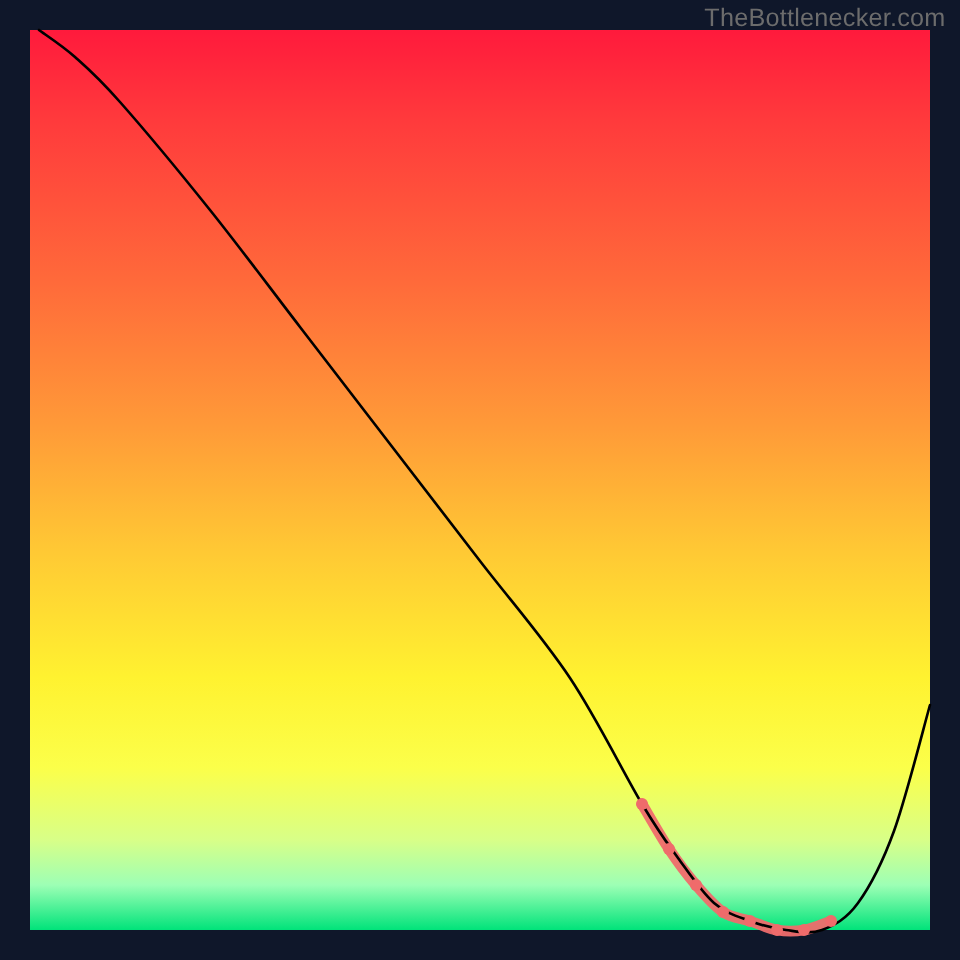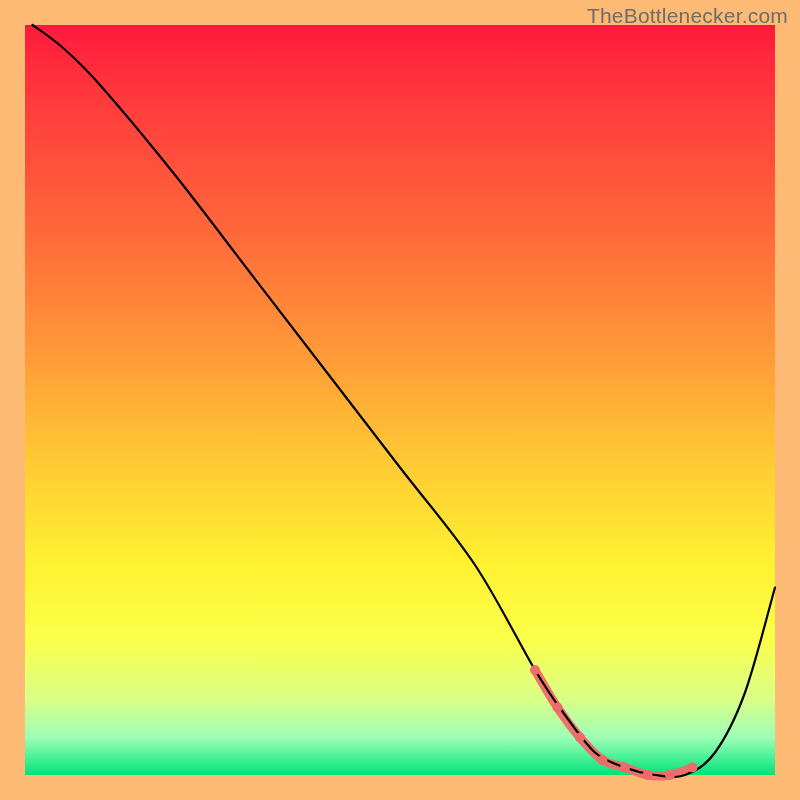--- a/index.html
+++ b/index.html
@@ -8,21 +8,21 @@
     width: 800px;
     height: 800px;
     background: #000;
     overflow: hidden;
     font-family: Arial, Helvetica, sans-serif;
   }
   .frame {
     position: relative;
     width: 800px;
     height: 800px;
-    background: #fdba74;
+    background: #0f172a;
   }
   .plot-area {
     position: absolute;
     left: 25px;
     top: 25px;
     width: 750px;
     height: 750px;
     background: linear-gradient(
       to bottom,
       #ff1a3c 0%,

